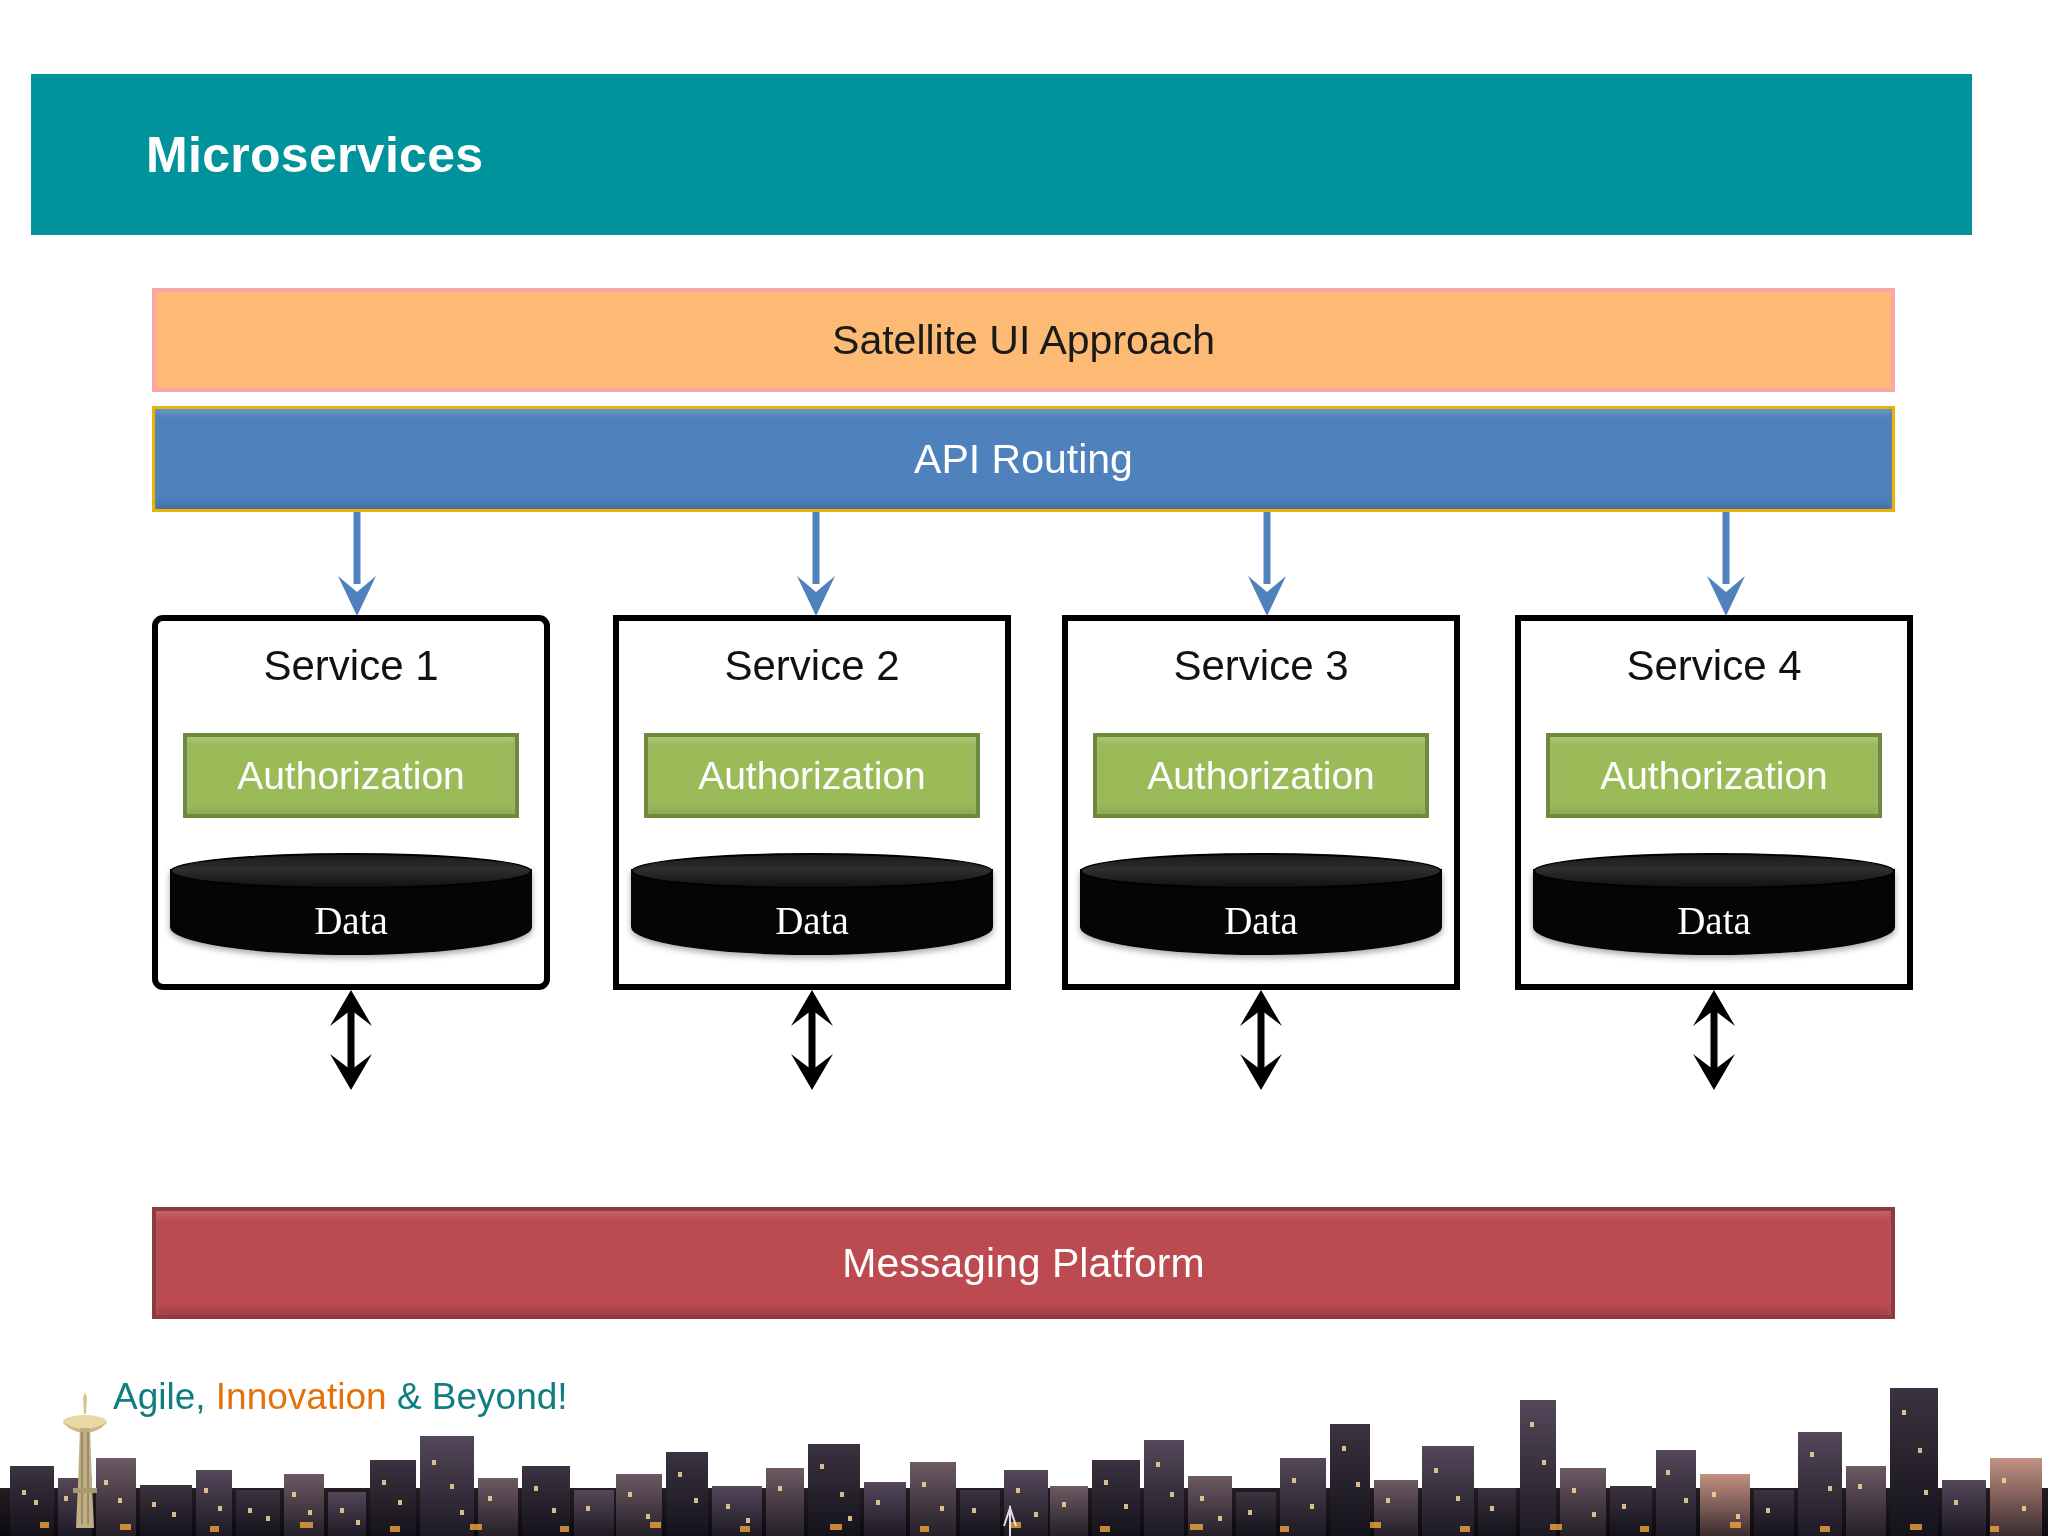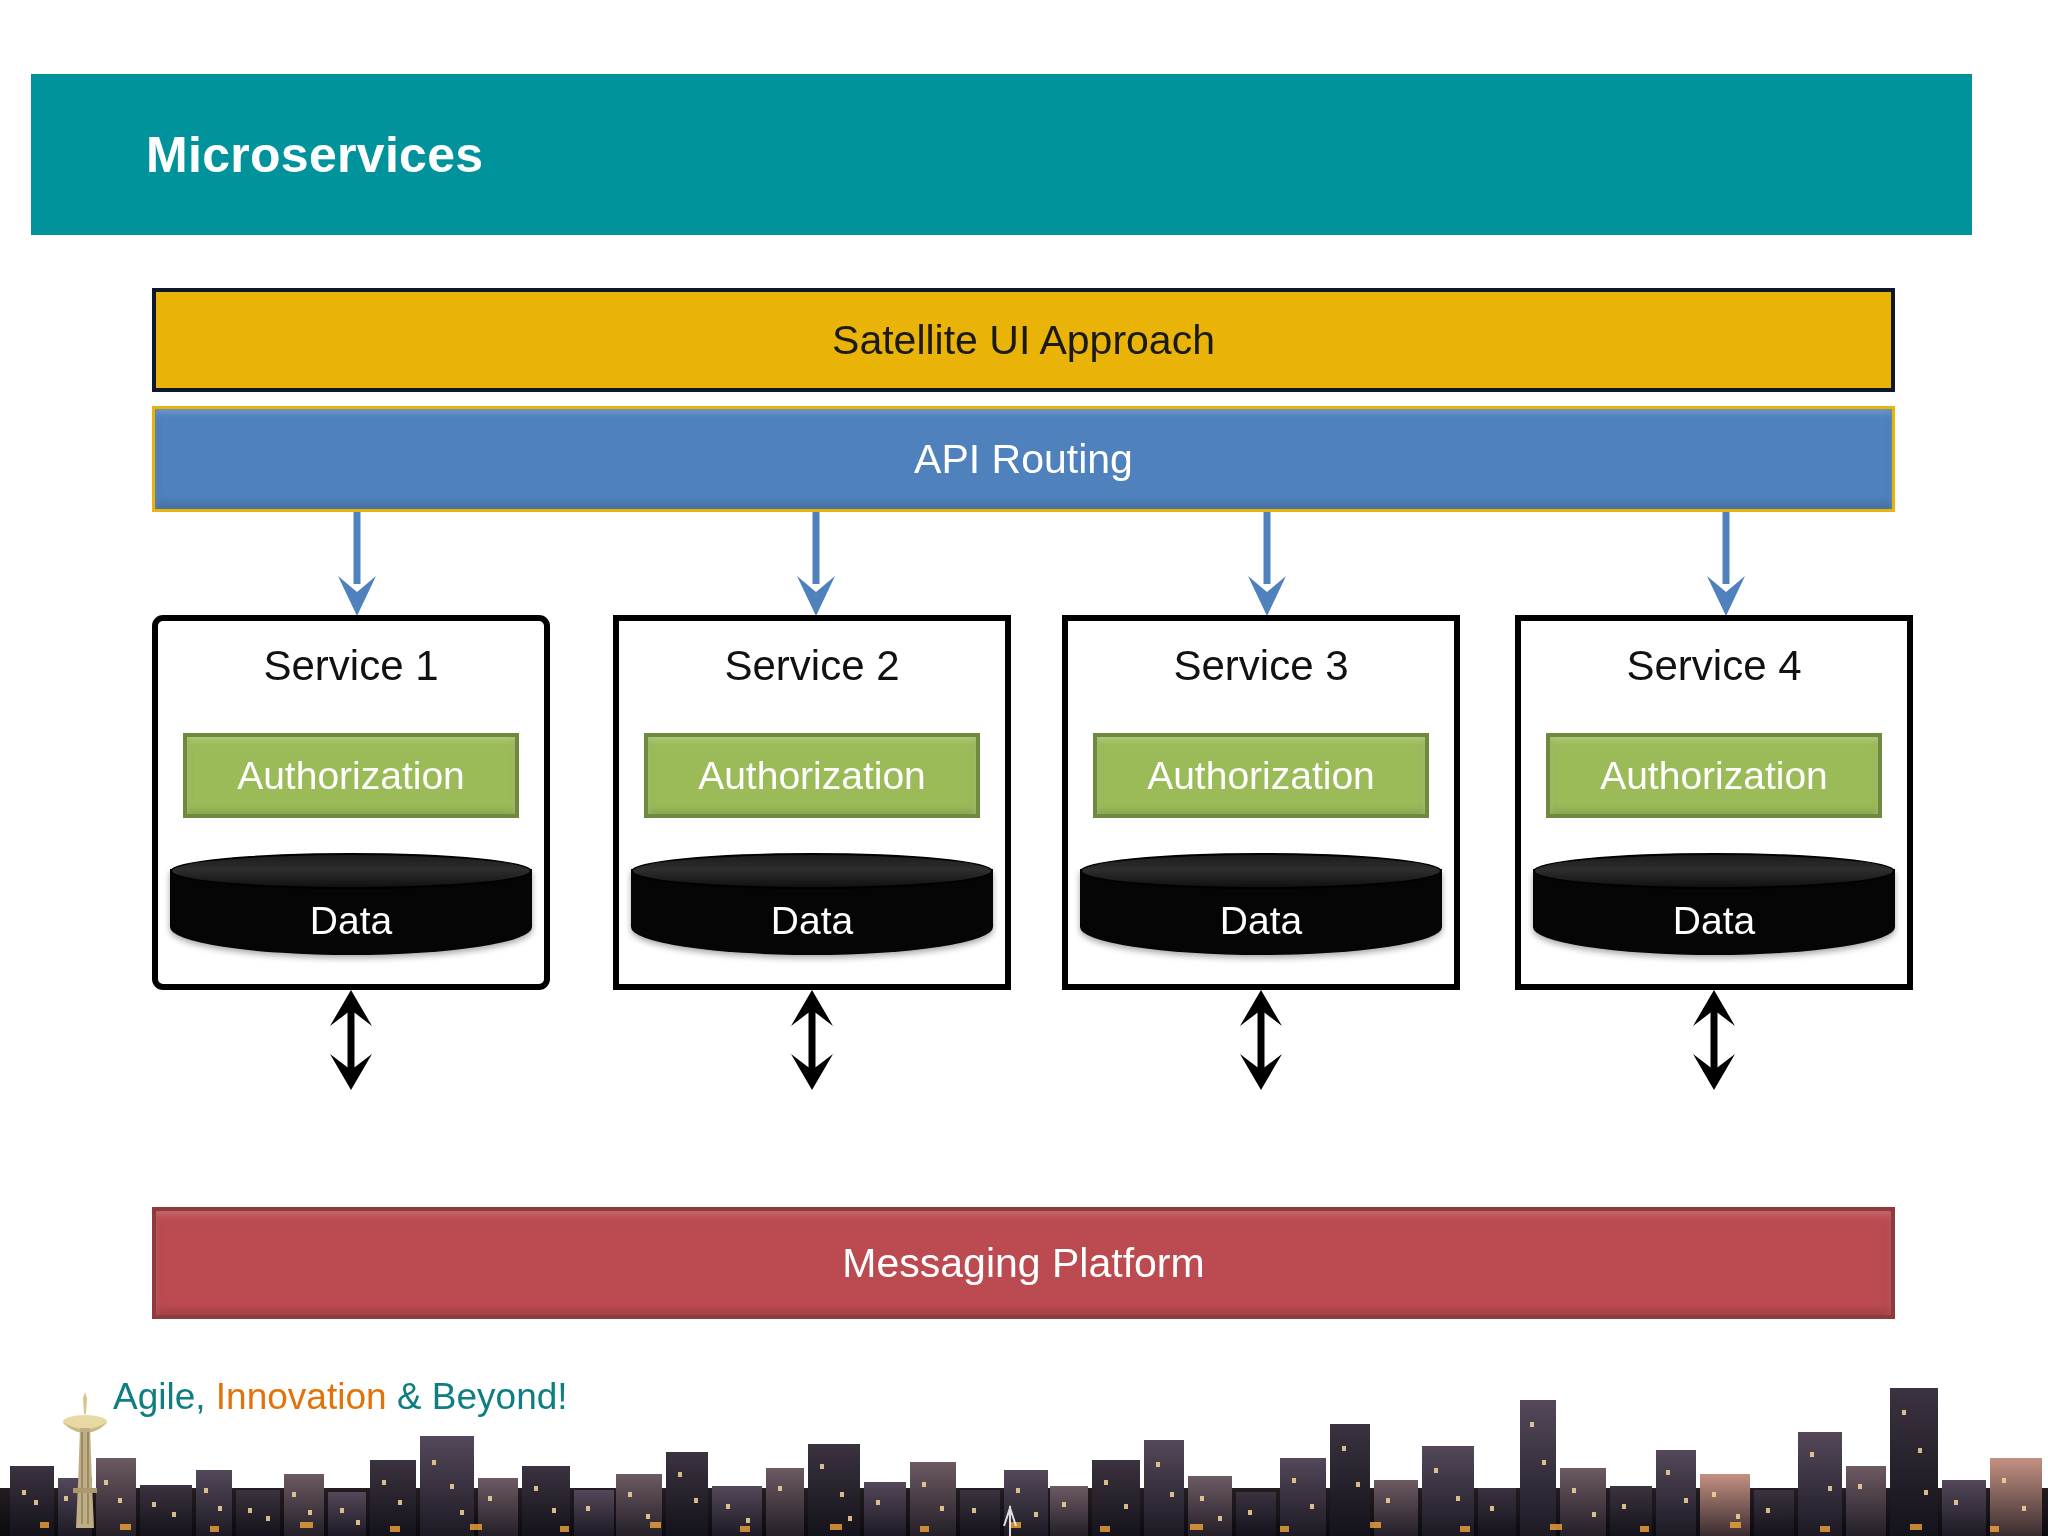--- a/index.html
+++ b/index.html
@@ -49,22 +49,22 @@
     display: flex;
     align-items: center;
     justify-content: center;
     font-size: 41px;
     line-height: 1;
   }
 
   #satellite-box {
     top: 288px;
     height: 104px;
-    background: #eab308;
-    border: 4px solid #0f172a;
+    background: #fdba74;
+    border: 4px solid #fca5a5;
     color: #1a1a1a;
   }
 
   #api-routing-box {
     top: 406px;
     height: 106px;
     background: #4F81BD;
     border: 3px solid #eab308;
     color: #ffffff;
     box-shadow: inset 0 4px 7px rgba(255,255,255,0.20),
@@ -135,20 +135,21 @@
                 inset 0 -4px 7px rgba(0,0,0,0.13);
   }
 
   
   .cylinder {
     position: absolute;
     left: 12px;
     right: 12px;
     top: 232px;
     height: 102px;
+    font-family: Liberation Serif, serif;
   }
   .cyl-body {
     position: absolute;
     left: 0; right: 0;
     top: 16px;
     bottom: 0;
     background: #050505;
     border-radius: 0 0 50% 50% / 0 0 28px 28px;
     box-shadow: 0 3px 6px rgba(0,0,0,0.35);
   }

